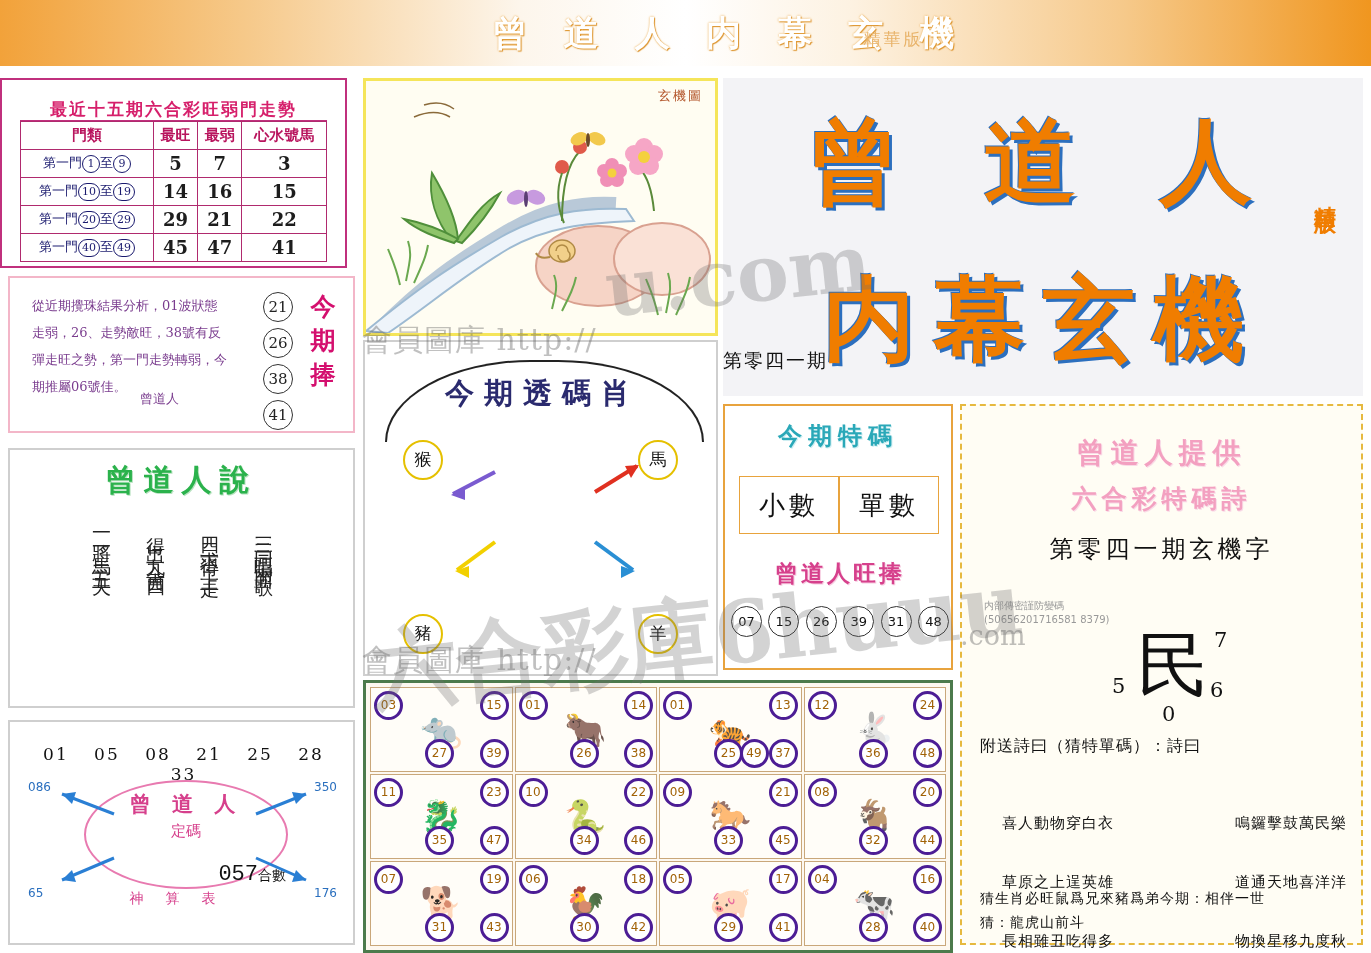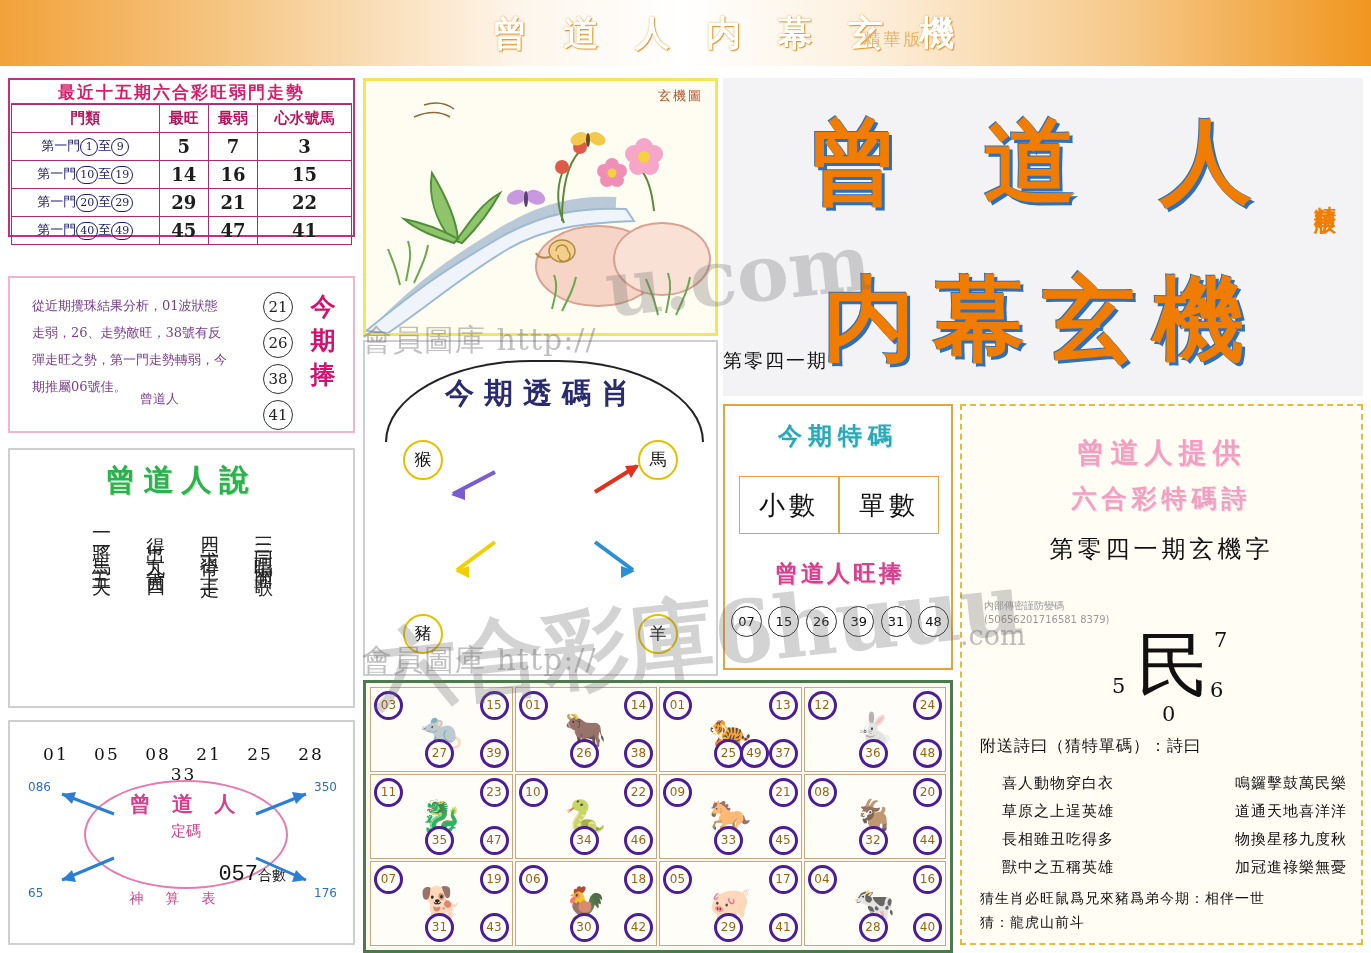--- a/index.html
+++ b/index.html
@@ -23,21 +23,21 @@
   }
   .banner .bsub{
     position:absolute;left:50%;margin-left:178px;top:28px;
     font-size:17px;color:#e8b36a;letter-spacing:3px;font-family:"DejaVu Serif", serif;
   }
 
   
   .box{position:absolute;box-sizing:border-box;background:#fff;}
 
   
-  #trend{left:8px;top:78px;width:347px;height:159px;border:2px solid #c0307d;padding:1px;}
+  #trend{left:0;top:78px;width:347px;height:190px;border:2px solid #c0307d;padding:18px;}
   #trend .ttl{
     height:22px;line-height:22px;text-align:center;color:#d61f6b;font-weight:bold;
     font-size:17px;letter-spacing:2px;font-family:"DejaVu Serif", serif;
     border-bottom:1px solid #c0307d;
   }
   #trend table{border-collapse:collapse;width:100%;}
   #trend th,#trend td{border:1px solid #b02a6e;text-align:center;font-size:15px;color:#7a1840;height:25px;font-family:"DejaVu Serif", serif;}
   #trend th{color:#b8145d;font-weight:bold;font-size:15px;}
   #trend td.lbl{font-size:13px;color:#1a1a6e;white-space:nowrap;}
   #trend td.num{font-size:18px;color:#1d1d1d;font-weight:bold;}
@@ -148,21 +148,21 @@
     font-family:"DejaVu Serif", serif;text-shadow:1px 1px 0 #f9dbe7;
   }
   #poem .h3{text-align:center;margin-top:18px;font-size:24px;letter-spacing:4px;color:#111;font-family:"DejaVu Serif", serif;}
   #poem .small{position:absolute;left:22px;top:193px;font-size:10px;color:#999;line-height:14px;font-family:"DejaVu Sans", sans-serif;}
   #poem .bigchar{
     position:absolute;left:175px;top:212px;font-size:72px;color:#111;font-family:"DejaVu Serif", serif;
   }
   #poem .n{position:absolute;font-size:21px;color:#111;font-family:"DejaVu Serif", serif;}
   #poem .line{position:absolute;left:18px;top:330px;font-size:16px;color:#111;letter-spacing:1px;font-family:"DejaVu Serif", serif;}
   #poem .couplets{position:absolute;left:40px;top:368px;width:345px;}
-  #poem .couplets .cr{display:flex;justify-content:space-between;font-size:15px;color:#111;margin-bottom:9px;letter-spacing:1px;font-family:"DejaVu Serif", serif;}
+  #poem .couplets .cr{display:flex;justify-content:space-between;font-size:15px;color:#111;margin-bottom:9px;letter-spacing:1px;font-family:"DejaVu Serif", serif;margin-top:40px;}
   #poem .tail{position:absolute;left:18px;top:480px;font-size:14px;color:#111;line-height:24px;letter-spacing:1px;font-family:"DejaVu Serif", serif;}
 
   
   #grid{left:363px;top:680px;width:590px;height:273px;border:3px solid #4c7a4c;background:#fdf8f0;padding:3px;box-sizing:border-box;}
   #grid .g{display:grid;grid-template-columns:repeat(4,1fr);grid-template-rows:repeat(3,1fr);width:100%;height:100%;}
   #grid .cell{position:relative;border:1px solid #c9a77a;margin:1px;background:#fffdf8;overflow:hidden;}
   #grid .cell .c{position:absolute;width:23px;height:23px;border:3px solid #4c1d95;border-radius:50%;background:#fff;text-align:center;line-height:23px;font-size:12px;color:#a16207;font-family:"DejaVu Sans", sans-serif;}
   #grid .c.tl{left:3px;top:3px;} #grid .c.tr{right:3px;top:3px;}
   #grid .c.bl{left:14px;bottom:3px;margin-left:40px;} #grid .c.br{right:3px;bottom:3px;}
   #grid .animal{position:absolute;left:50%;top:50%;transform:translate(-50%,-50%);font-size:34px;opacity:.85;}

